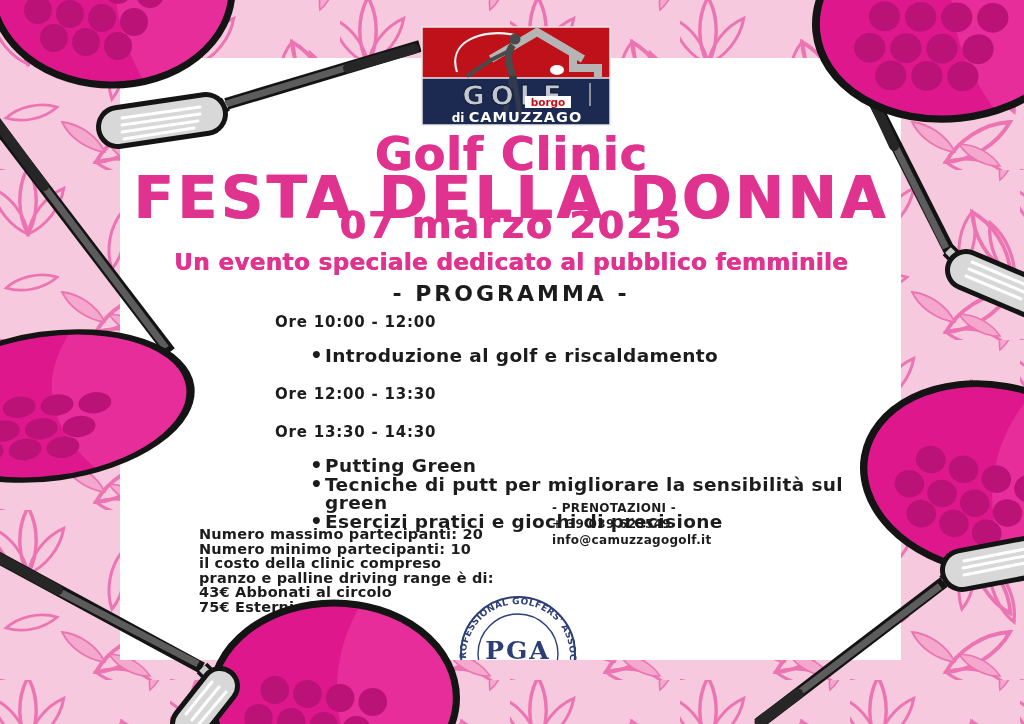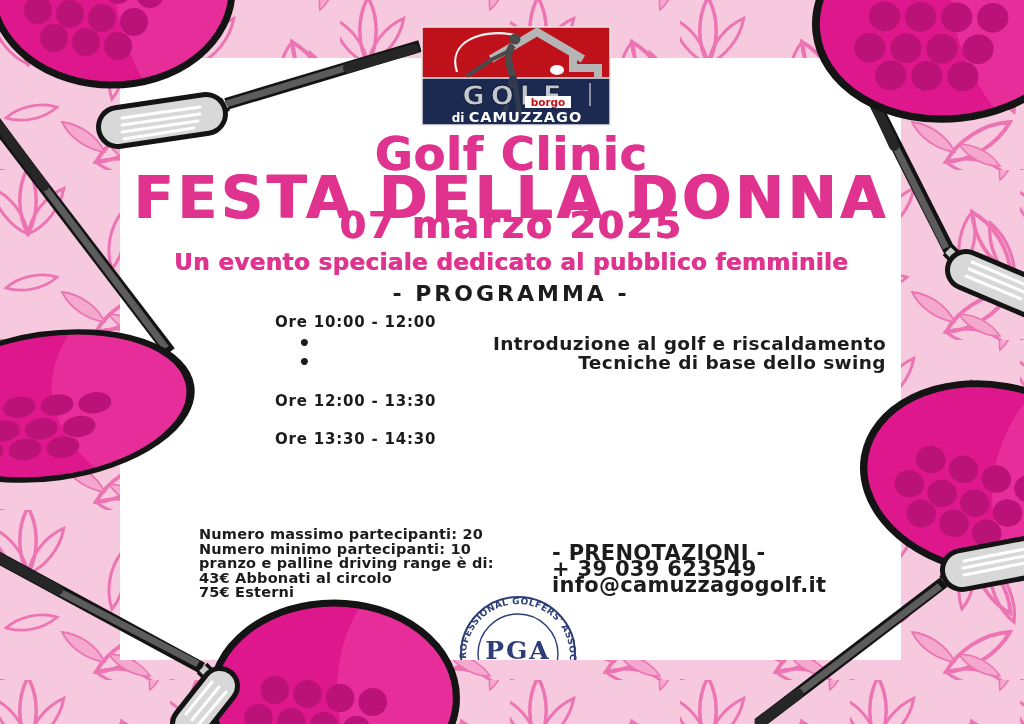--- a/index.html
+++ b/index.html
@@ -15,59 +15,64 @@
   .ctext{position:absolute;left:120px;width:782px;text-align:center;color:#e0338f;line-height:1;}
   .title1{top:131px;font-size:46px;letter-spacing:1px;text-shadow:1px 0 0 currentColor;}
   .title2{top:169px;font-size:58px;letter-spacing:4px;text-shadow:1.4px 0 0 currentColor;}
   .date{top:206px;font-size:38px;letter-spacing:2px;text-shadow:1px 0 0 currentColor;}
   .subtitle{top:251px;font-size:23px;letter-spacing:0.4px;text-shadow:0.7px 0 0 currentColor;}
   .progheading{top:283px;font-size:22px;letter-spacing:3px;color:#1c1c1c;}
 
   .schedule{position:absolute;left:275px;top:313px;width:615px;color:#1c1c1c;font-size:18.5px;line-height:18px;}
   .sec{margin-bottom:20px;}
   .sec .time{font-size:15px;margin-bottom:3px;letter-spacing:0.8px;}
-  .sec ul{margin:4px;padding:0;list-style:none;text-align:right;}
+  .sec ul{margin:16px;padding:0;list-style:none;}
   .sec li{position:relative;padding-left:34px;margin-bottom:1px;letter-spacing:0.4px;}
   .sec li::before{content:"\2022";position:absolute;left:19px;top:-1px;font-size:20px;}
 
   .info-left{position:absolute;left:199px;top:527px;color:#1c1c1c;font-size:14.5px;line-height:14.6px;letter-spacing:0.2px;}
-  .info-right{position:absolute;left:552px;top:545px;color:#1c1c1c;font-size:21px;line-height:16.2px;letter-spacing:0.3px;}
+  .info-right{position:absolute;left:552px;top:500px;color:#1c1c1c;font-size:12px;line-height:16.2px;letter-spacing:0.3px;}
 </style>
 </head>
 <body>
 
 <div class="poster">
 
   <div class="layer content">
 
     <div class="ctext title1">Golf Clinic</div>
     <div class="ctext title2">FESTA DELLA DONNA</div>
     <div class="ctext date">07 marzo 2025</div>
     <div class="ctext subtitle">Un evento speciale dedicato al pubblico femminile</div>
     <div class="ctext progheading">- PROGRAMMA -</div>
 
     <div class="schedule">
       <div class="sec">
         <div class="time">Ore 10:00 - 12:00</div>
         <ul>
           <li>Introduzione al golf e riscaldamento</li>
-          <li>Tecniche di base dello swing</li>
         </ul>
       </div>
       <div class="sec">
         <div class="time">Ore 12:00 - 13:30</div>
       </div>
       <div class="sec">
         <div class="time">Ore 13:30 - 14:30</div>
+        <ul>
+          <li>Putting Green</li>
+          <li>Tecniche di putt per migliorare la sensibilità sul green</li>
+          <li>Esercizi pratici e giochi di precisione</li>
+        </ul>
       </div>
     </div>
 
     <div class="info-left">
       <div>Numero massimo partecipanti: 20</div>
       <div>Numero minimo partecipanti: 10</div>
+      <div>il costo della clinic  compreso</div>
       <div>pranzo e palline driving range è di:</div>
       <div>43€ Abbonati al circolo</div>
       <div>75€ Esterni</div>
     </div>
 
     <div class="info-right">
       <div>- PRENOTAZIONI -</div>
       <div>+ 39 039 623549</div>
       <div>info@camuzzagogolf.it</div>
     </div>

